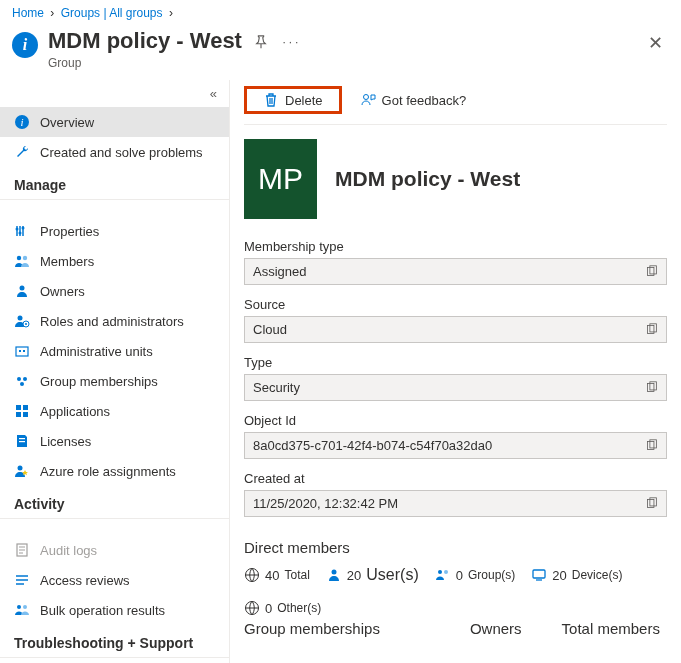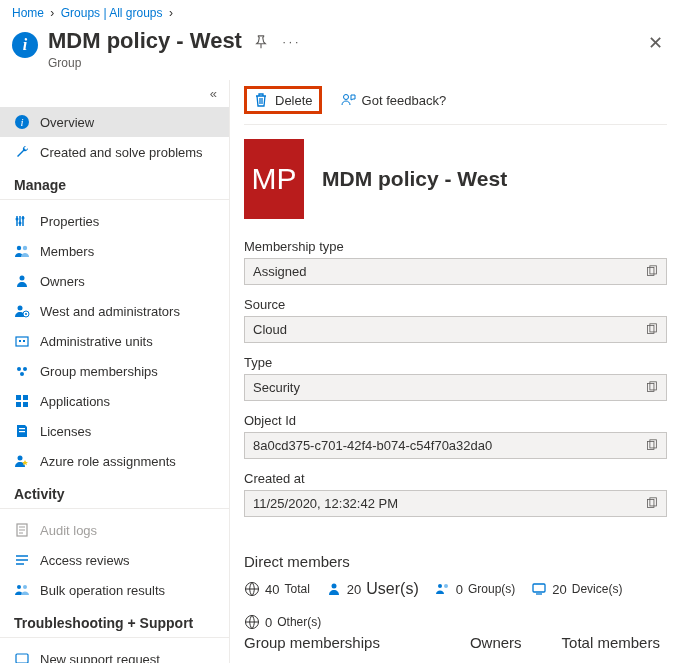--- a/index.html
+++ b/index.html
@@ -48,50 +48,50 @@
     gap:10px;
   }
   .nav-item.selected { background:#e5e5e5; font-weight:400; }
   .nav-item .icon { width:16px; height:16px; color:#0078d4; display:flex; align-items:center; justify-content:center; }
   .nav-item.disabled { color:#a19f9d; }
   .nav-item.disabled .icon { color:#a19f9d; }
   .nav-section {
     font-size:14px; font-weight:600;
     padding:10px 14px 6px 14px;
     border-bottom:1px solid #edebe9;
-    margin-bottom:6px;
+    margin-bottom:16px;
   }
   .content { flex:1; padding: 0 14px 0 14px; overflow:hidden; }
   .toolbar {
     display:flex; align-items:center; gap:18px;
     padding: 6px 0 10px 0;
     border-bottom:1px solid #edebe9;
     margin-bottom:14px;
   }
-  .delete-btn-wrap { border:3px solid #d83b01; padding:3px 6px; }
+  .delete-btn-wrap { border:3px solid #d83b01; padding:3px 16px; }
   .tool-btn { display:flex; align-items:center; gap:6px; cursor:pointer; font-size:13px;}
   .tool-btn .ticon { width:16px; height:16px; color:#0078d4; }
   .entity-header { display:flex; align-items:center; gap:18px; margin-bottom:20px;}
   .avatar {
-    width:60px; height:80px; background:#b91c1c;
+    width:73px; height:80px; background:#14532d;
     color:#fff; display:flex; align-items:center; justify-content:center;
     font-size:30px;
   }
   .entity-header h2 { font-size:21px; font-weight:600; }
   .field { margin-bottom:12px; }
   .field-label { font-size:13px; margin-bottom:4px; }
   .field-box {
     display:flex; align-items:center;
     border:1px solid #c8c6c4; background:#f3f2f1;
     padding:5px 8px; font-size:13px; color:#323130;
     justify-content:space-between;
     gap:16px;
   }
   .field-box .copy { color:#605e5c; cursor:pointer; }
-  .section-h { font-size:15px; margin:36px 0 10px 0; }
+  .section-h { font-size:15px; margin:22px 0 10px 0; }
   .stats { display:flex; gap:16px; align-items:center; flex-wrap:wrap; font-size:13px;}
   .stat { display:flex; align-items:center; gap:5px; }
   .stat .sicon { width:16px; height:16px; }
   .cols3 { display:flex; gap:40px; margin-top:4px;}
   .cols3 .colh { font-size:15px; }
   svg { display:block; }
 </style>
 </head>
 <body>
 
@@ -177,21 +177,21 @@
     </div>
     <div class="nav-item">
       <span class="icon">
           <svg width="16" height="16" viewBox="0 0 16 16">
             <circle cx="6" cy="5" r="2.5" fill="#0078d4"></circle>
             <path fill="#0078d4" d="M1 14c0-3 2.2-5 5-5s5 2 5 5z"></path>
             <circle cx="12" cy="11" r="3" fill="#fff" stroke="#0078d4"></circle>
             <circle cx="12" cy="11" r="1" fill="#0078d4"></circle>
           </svg>
         </span>
-      <span>West and administrators</span>
+      <span>Roles and administrators</span>
     </div>
     <div class="nav-item">
       <span class="icon">
           <svg width="16" height="16" viewBox="0 0 16 16">
             <rect x="2" y="4" width="12" height="9" fill="none" stroke="#0078d4" stroke-width="1.2"></rect>
             <rect x="5" y="7" width="2" height="2" fill="#0078d4"></rect>
             <rect x="9" y="7" width="2" height="2" fill="#0078d4"></rect>
           </svg>
         </span>
       <span>Administrative units</span>

